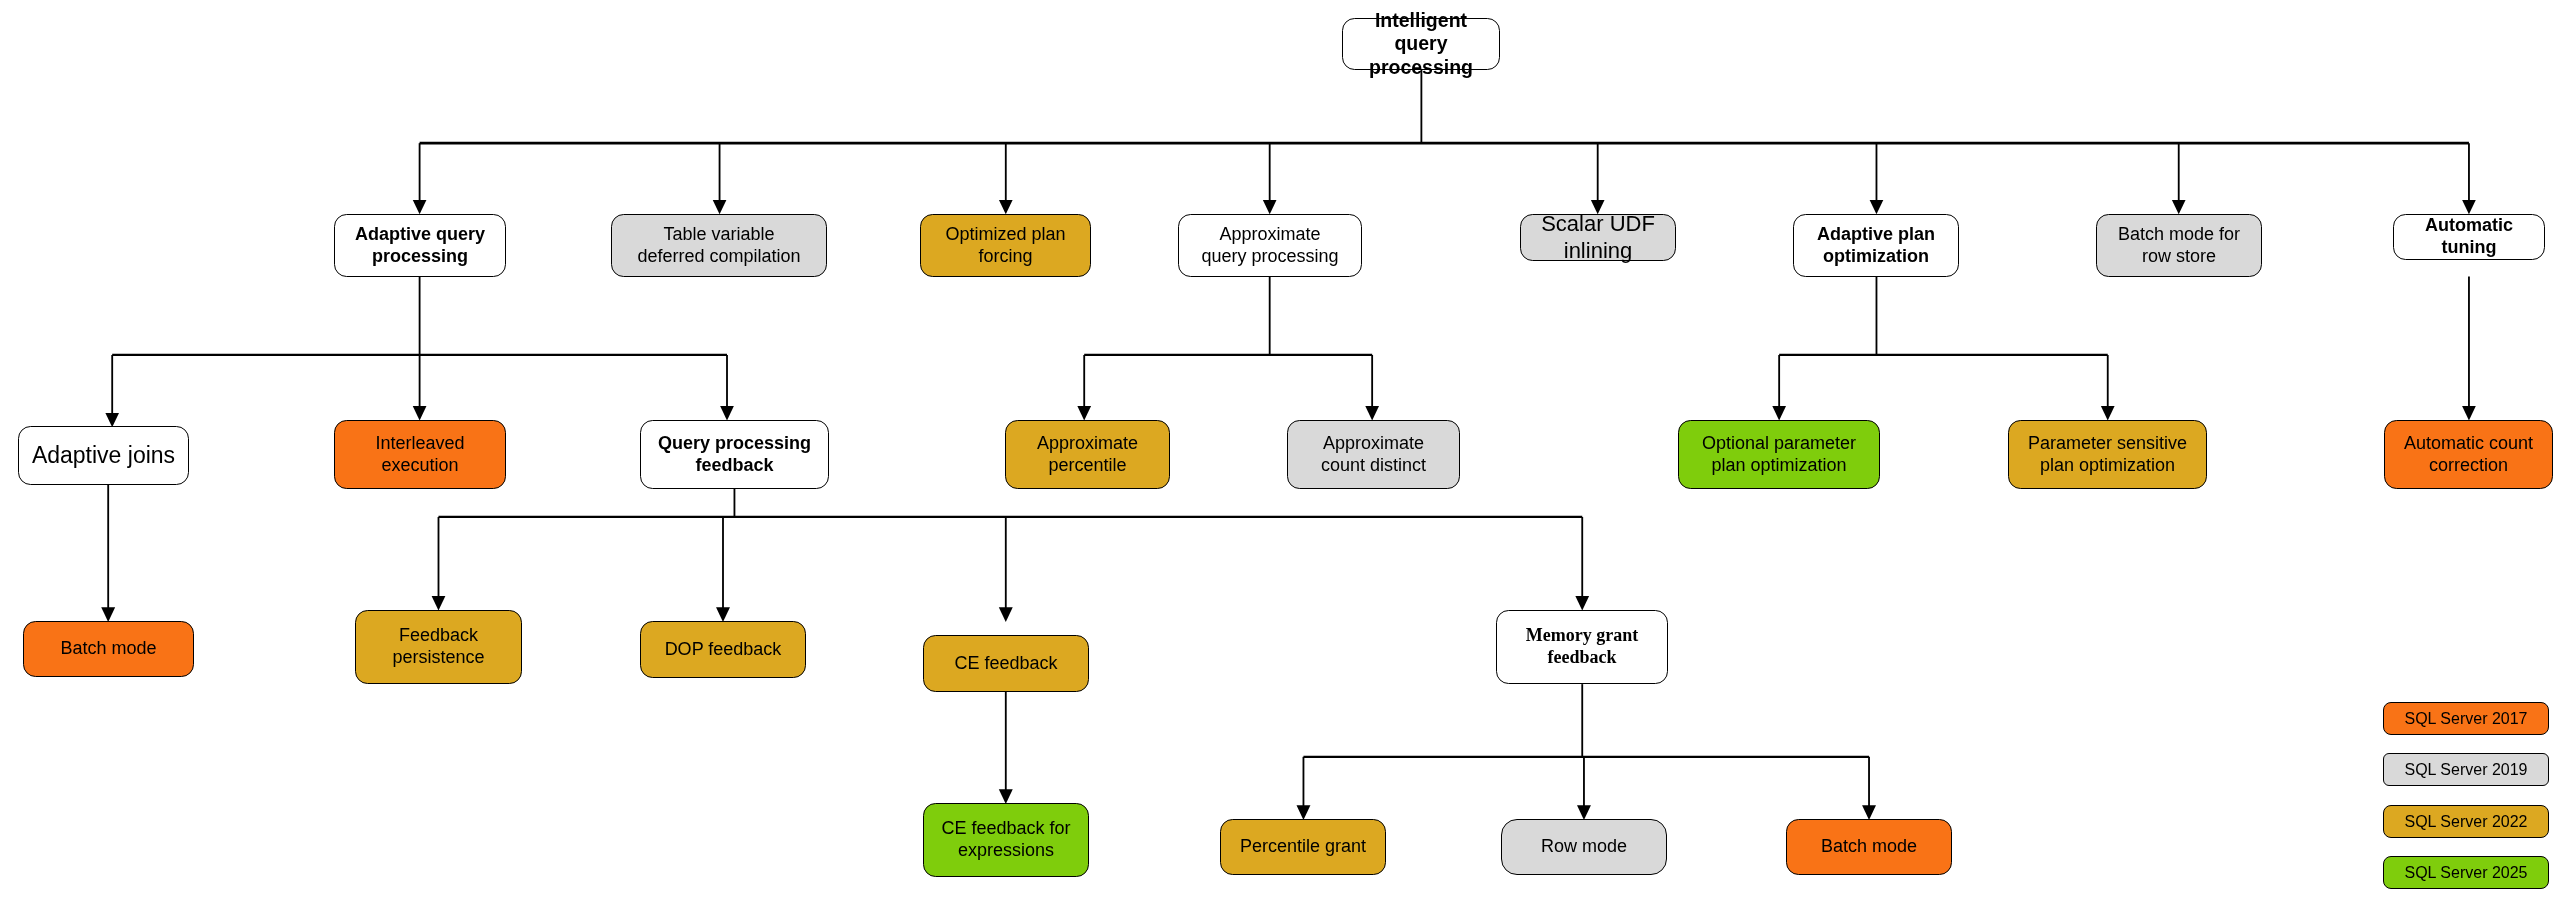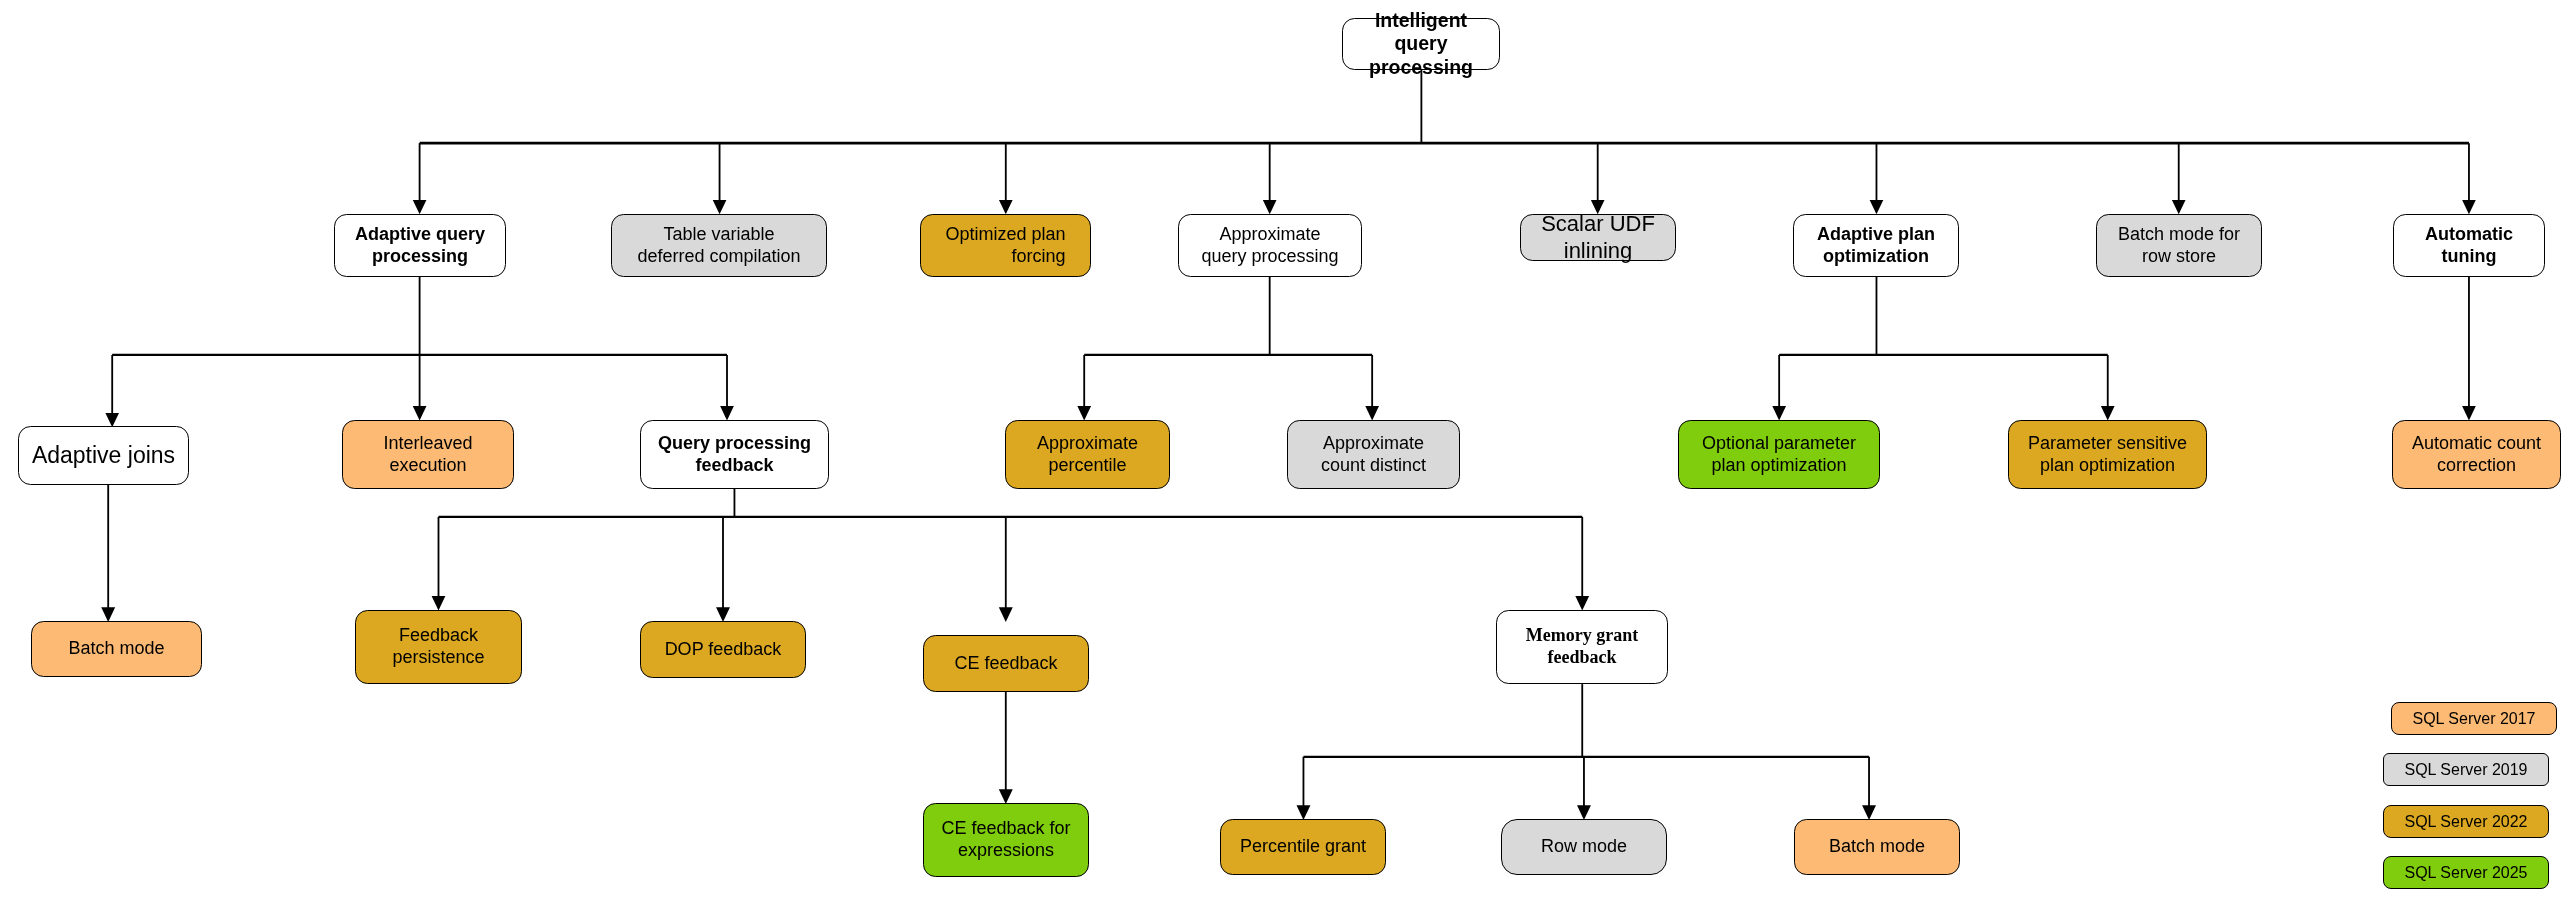--- a/index.html
+++ b/index.html
@@ -11,21 +11,21 @@
   .node{position:absolute;box-sizing:border-box;
         border:1.7px solid #000000;border-radius:12.6px;
         display:flex;align-items:center;justify-content:center;
         text-align:center;line-height:1.22;color:#000000;
         background:#ffffff;padding:2.3px 4.6px;}
   .node span{display:block;white-space:pre-line;}
 
   .c-white {background:#ffffff;}
   .c-gray  {background:#D9D9D9;}
   .c-amber {background:#DCA821;}
-  .c-blue  {background:#fdba74;margin-left:8px;}
+  .c-blue  {background:#f97316;}
   .c-green {background:#7FCD0C;}
 
   .bold{font-weight:bold;}
 
   .legend-item{position:absolute;box-sizing:border-box;
         border:1.1px solid #000000;border-radius:8px;
         display:flex;align-items:center;justify-content:center;
         color:#000000;}
 </style>
 </head>
@@ -97,41 +97,41 @@
 processing</span>
       </div>
       <div class="node c-white bold" style="left: 334px; top: 214px; width: 172px; height: 63px; font-size: 18px;">
         <span>Adaptive query
 processing</span>
       </div>
       <div class="node c-gray" style="left: 611px; top: 214px; width: 216px; height: 63px; font-size: 18px;">
         <span>Table variable
 deferred compilation</span>
       </div>
-      <div class="node c-amber" style="left: 920px; top: 214px; width: 171px; height: 63px; font-size: 18px; text-align: right;">
+      <div class="node c-amber" style="left: 920px; top: 214px; width: 171px; height: 63px; font-size: 18px;">
         <span>Optimized plan
 forcing</span>
       </div>
       <div class="node c-white" style="left: 1178px; top: 214px; width: 184px; height: 63px; font-size: 18px;">
         <span>Approximate
 query processing</span>
       </div>
       <div class="node c-gray" style="left: 1520px; top: 214px; width: 156px; height: 47px; font-size: 22px;">
         <span>Scalar UDF
 inlining</span>
       </div>
       <div class="node c-white bold" style="left: 1793px; top: 214px; width: 166px; height: 63px; font-size: 18px;">
         <span>Adaptive plan
 optimization</span>
       </div>
       <div class="node c-gray" style="left: 2096px; top: 214px; width: 166px; height: 63px; font-size: 18px;">
         <span>Batch mode for
 row store</span>
       </div>
-      <div class="node c-white bold" style="left: 2393px; top: 214px; width: 152px; height: 63px; font-size: 18px;">
+      <div class="node c-white bold" style="left: 2393px; top: 214px; width: 152px; height: 46px; font-size: 18px;">
         <span>Automatic
 tuning</span>
       </div>
       <div class="node c-white" style="left: 18px; top: 426px; width: 171px; height: 59px; font-size: 23px;">
         <span>Adaptive joins</span>
       </div>
       <div class="node c-blue" style="left: 334px; top: 420px; width: 172px; height: 69px; font-size: 18px;">
         <span>Interleaved
 execution</span>
       </div>

